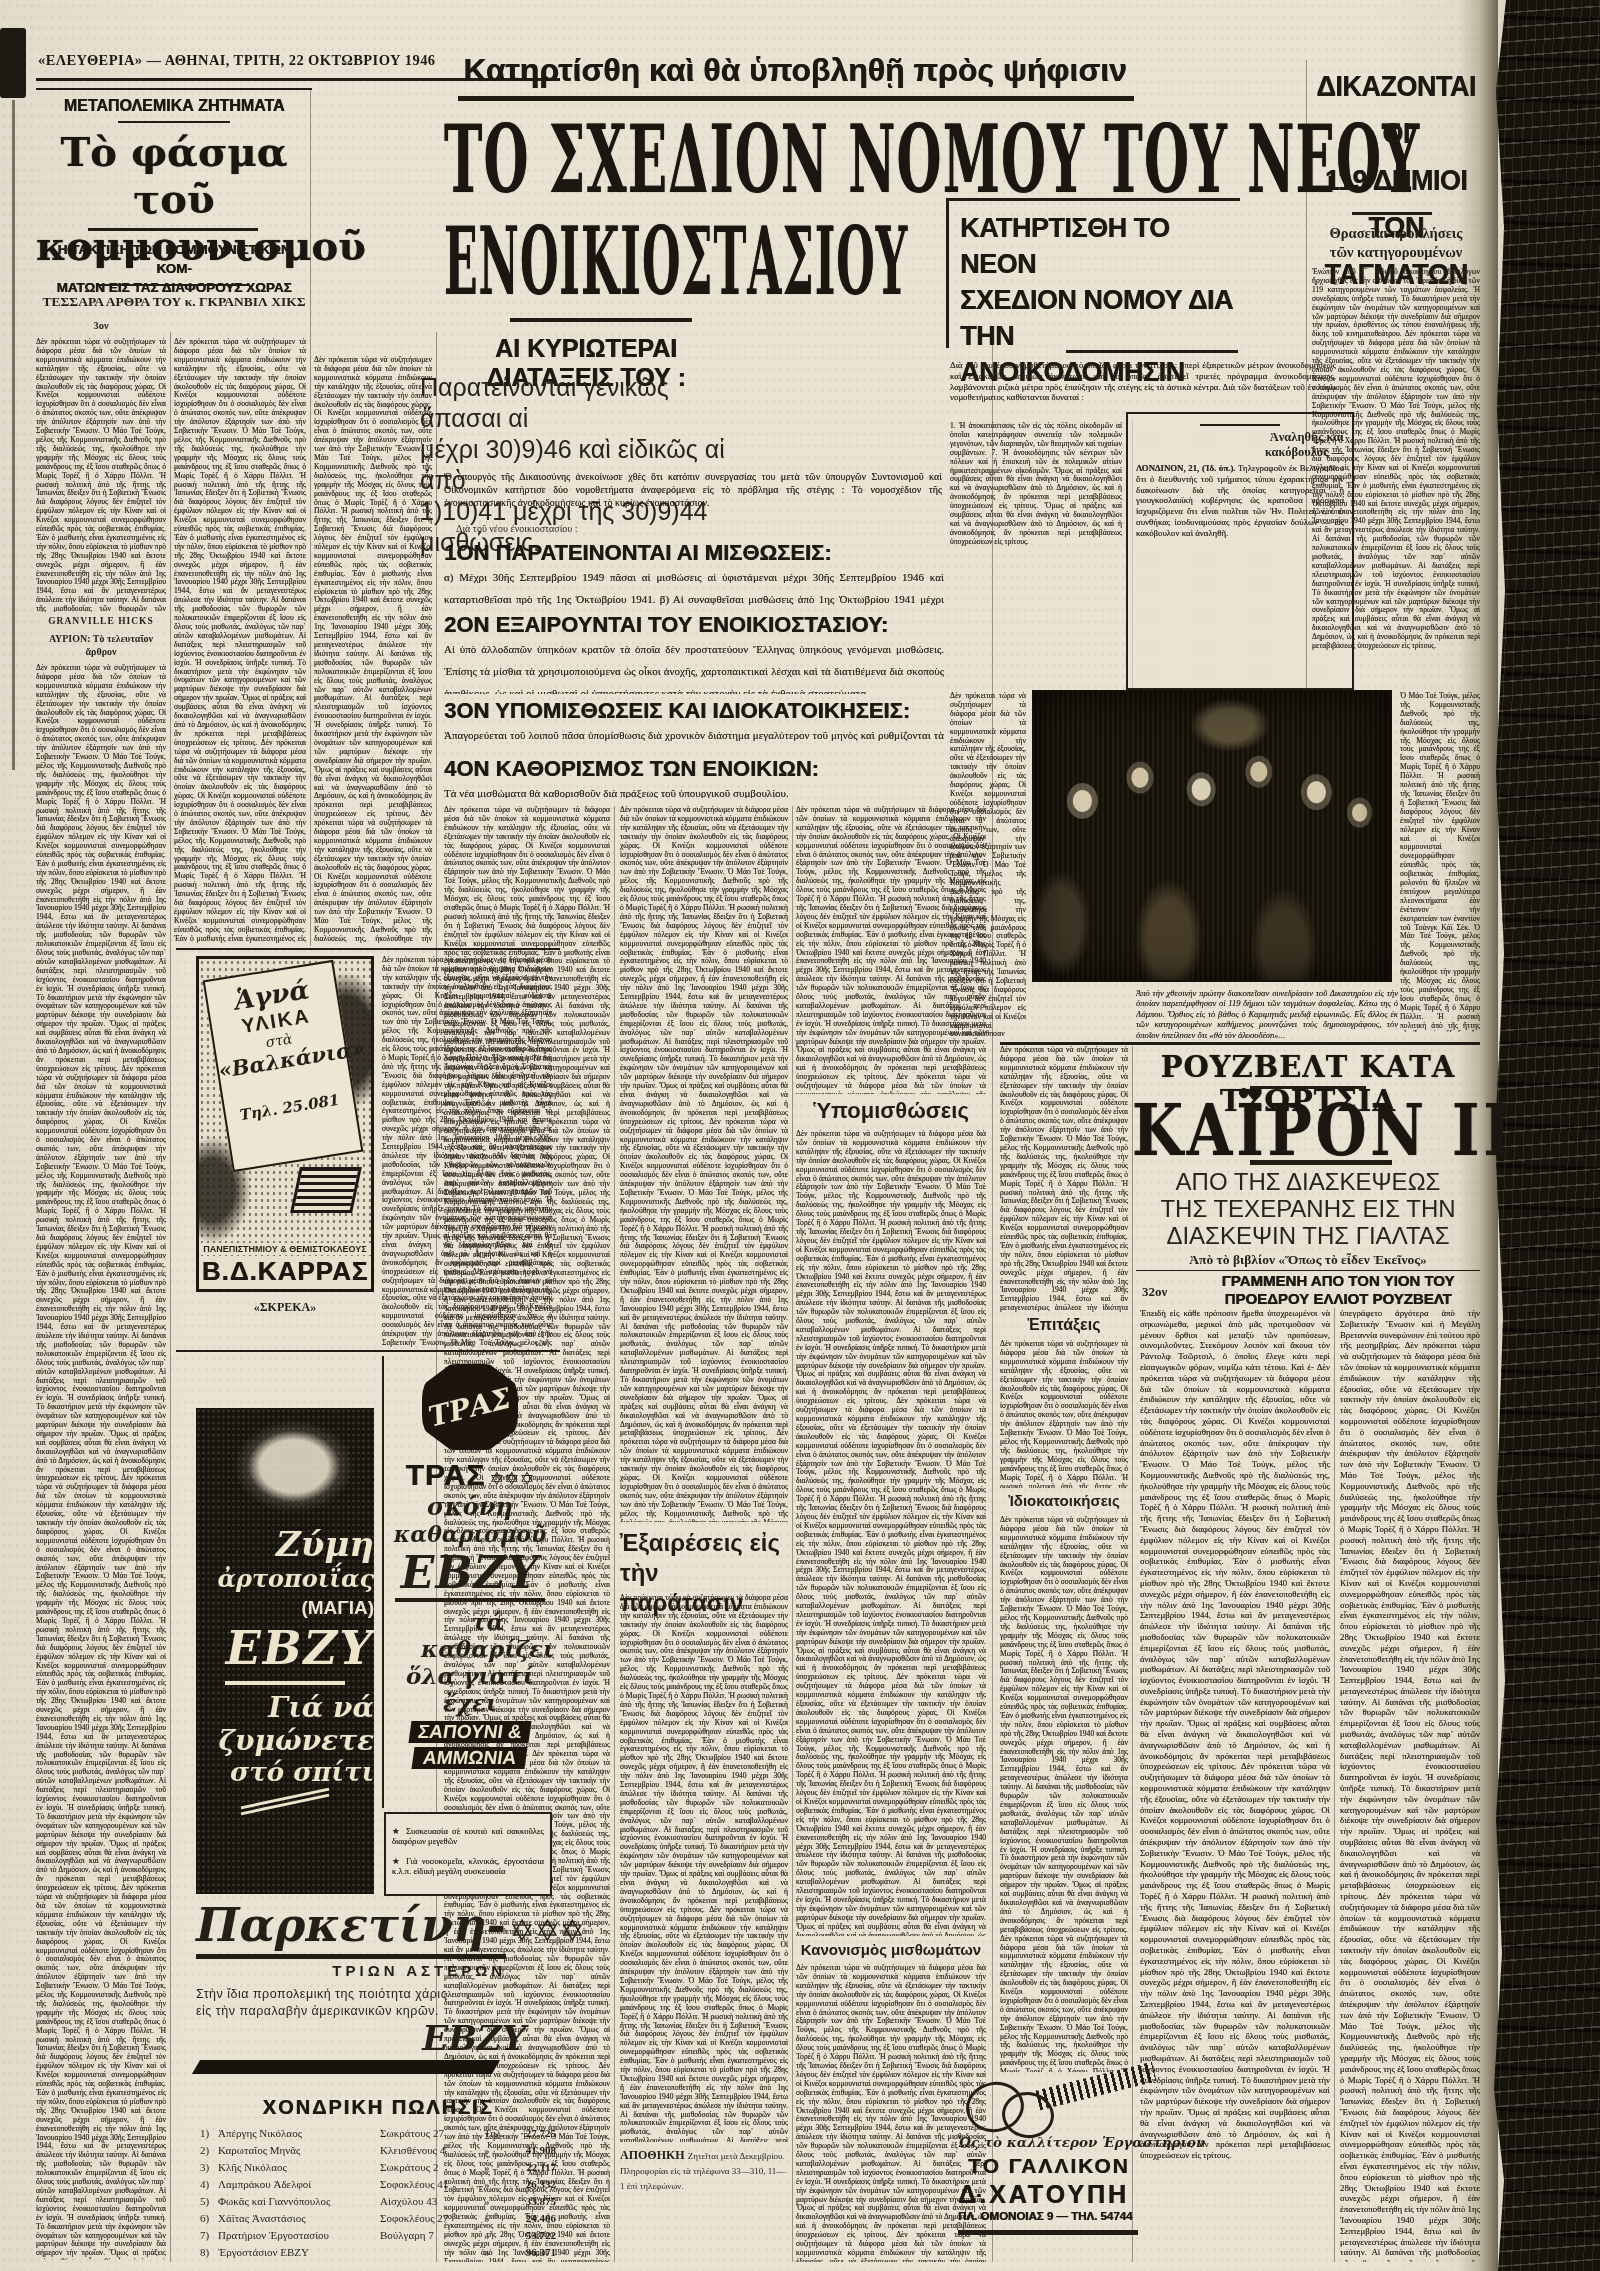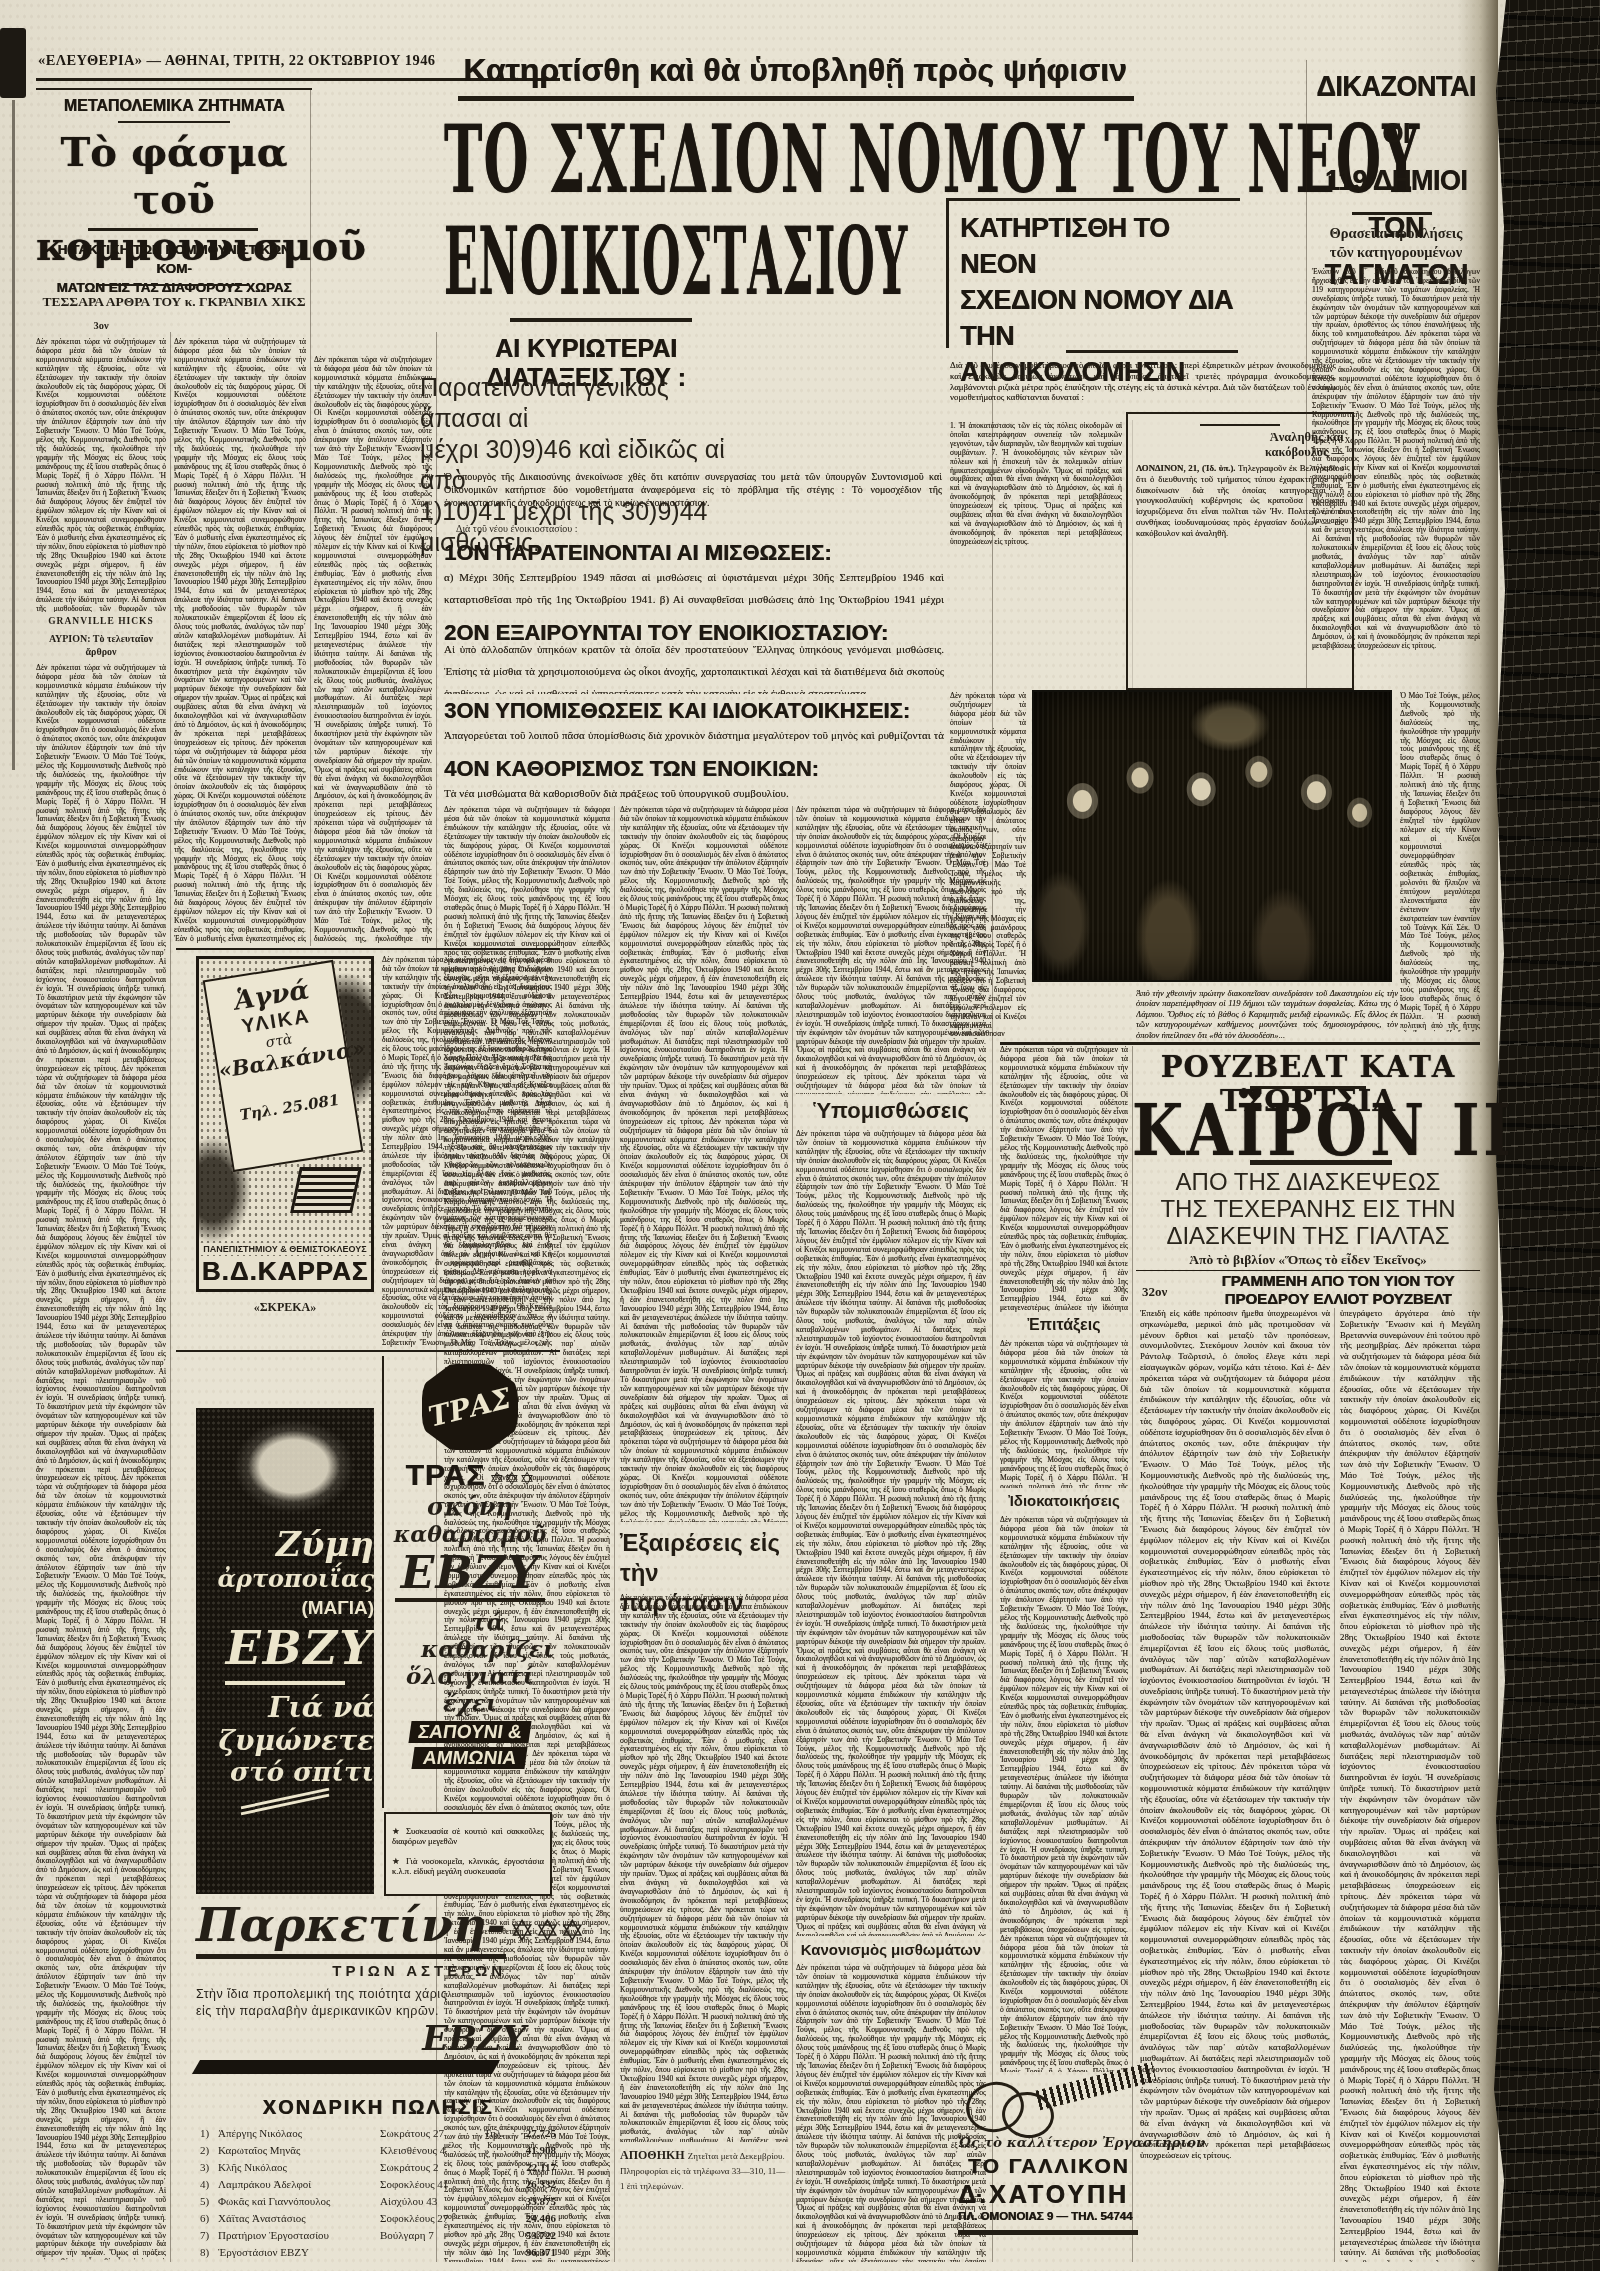--- a/index.html
+++ b/index.html
@@ -104,21 +104,21 @@
     <div>1)10)41 μέχρι τῆς 30)9)44 μισθώσεις.</div>
   </div>
   <div class="abs micro micro9" style="left:444px;top:470px;width:498px;height:52px;font-size:10px;line-height:13px;">Ὁ ὑπουργὸς τῆς Δικαιοσύνης ἀνεκοίνωσε χθὲς ὅτι κατόπιν συνεργασίας του μετὰ τῶν ὑπουργῶν Συντονισμοῦ καὶ Οἰκονομικῶν κατήρτισε δύο νομοθετήματα ἀναφερόμενα εἰς τὸ πρόβλημα τῆς στέγης : Τὸ νομοσχέδιον τῆς ἐνοικιοστασιακῆς ἀνοικοδομήσεως καὶ τὸ κυρίως ἐνοικιοστάσιον.</div>
   <div class="abs micro9" style="left:456px;top:524px;width:300px;font-size:10px;">Διὰ τοῦ νέου ἐνοικιοστασίου :</div>
 
   <div class="abs heavysans" style="left:444px;top:540px;width:500px;font-size:22px;">
     <span>1ΟΝ</span>
     <span>ΠΑΡΑΤΕΙΝΟΝΤΑΙ ΑΙ ΜΙΣΘΩΣΕΙΣ:</span>
   </div>
   <div class="abs micro micro11" style="left:444px;top:566px;width:500px;height:42px;">α) Μέχρι 30ῆς Σεπτεμβρίου 1949 πᾶσαι αἱ μισθώσεις αἱ ὑφιστάμεναι μέχρι 30ῆς Σεπτεμβρίου 1946 καὶ καταρτισθεῖσαι πρὸ τῆς 1ης Ὀκτωβρίου 1941. β) Αἱ συναφθεῖσαι μισθώσεις ἀπὸ 1ης Ὀκτωβρίου 1941 μέχρι 30ῆς Σεπτεμβρίου 1944 ὑπὸ ὡρισμένας προϋποθέσεις.</div>
-  <div class="abs heavysans" style="left:444px;top:612px;width:500px;font-size:22px;margin-top:8px;">
+  <div class="abs heavysans" style="left:444px;top:612px;width:500px;font-size:22px;">
     <span>2ΟΝ</span>
     <span>ΕΞΑΙΡΟΥΝΤΑΙ ΤΟΥ ΕΝΟΙΚΙΟΣΤΑΣΙΟΥ:</span>
   </div>
   <div class="abs micro micro11" style="left:444px;top:638px;width:500px;height:56px;">Αἱ ὑπὸ ἀλλοδαπῶν ὑπηκόων κρατῶν τὰ ὁποῖα δὲν προστατεύουν Ἕλληνας ὑπηκόους γενόμεναι μισθώσεις. Ἐπίσης τὰ μίσθια τὰ χρησιμοποιούμενα ὡς οἶκοι ἀνοχῆς, χαρτοπαικτικαὶ λέσχαι καὶ τὰ διατιθέμενα διὰ σκοποὺς ἀνηθίκους, ὡς καὶ οἱ μισθωταὶ οἱ ὑπηρετήσαντες κατὰ τὴν κατοχὴν εἰς τὰ ἐχθρικὰ στρατεύματα.</div>
   <div class="abs heavysans" style="left:444px;top:698px;width:500px;font-size:22px;">
     <span>3ΟΝ</span>
     <span>ΥΠΟΜΙΣΘΩΣΕΙΣ ΚΑΙ ΙΔΙΟΚΑΤΟΙΚΗΣΕΙΣ:</span>
   </div>
   <div class="abs micro micro11" style="left:444px;top:724px;width:500px;height:28px;">Ἀπαγορεύεται τοῦ λοιποῦ πᾶσα ὑπομίσθωσις διὰ χρονικὸν διάστημα μεγαλύτερον τοῦ μηνὸς καὶ ρυθμίζονται τὰ τῆς ἰδιοκατοικήσεως καὶ τῆς ἰδιοχρήσεως.</div>
   <div class="abs heavysans" style="left:444px;top:756px;width:500px;font-size:22px;">

